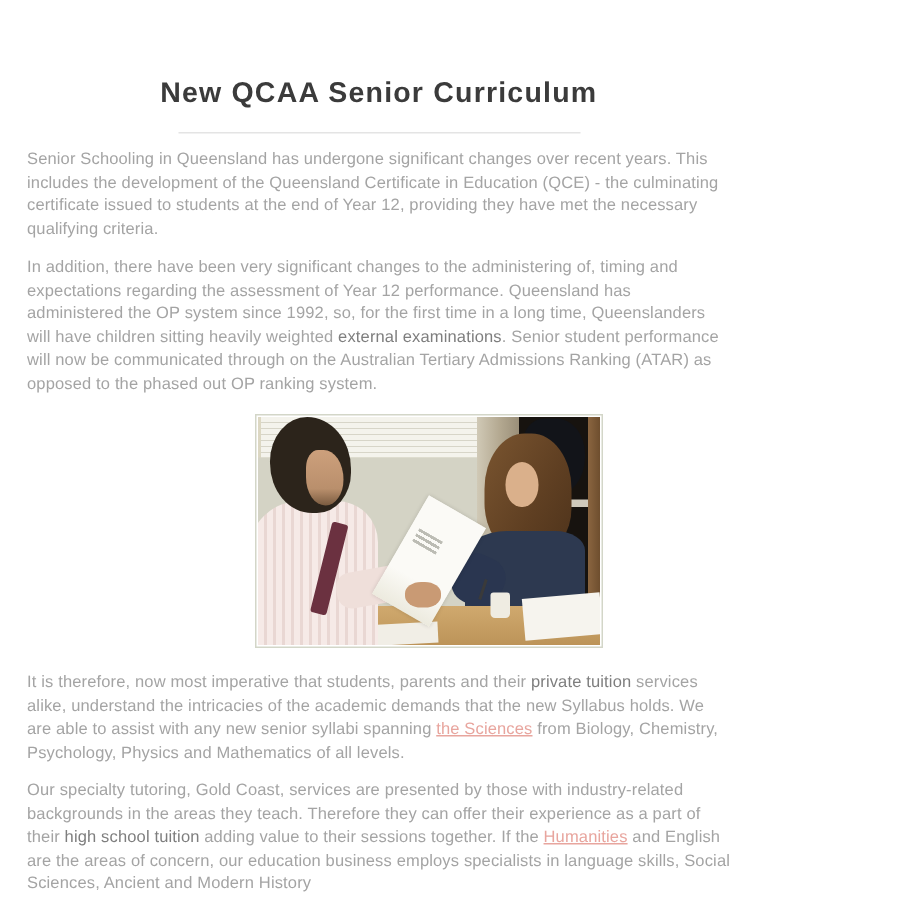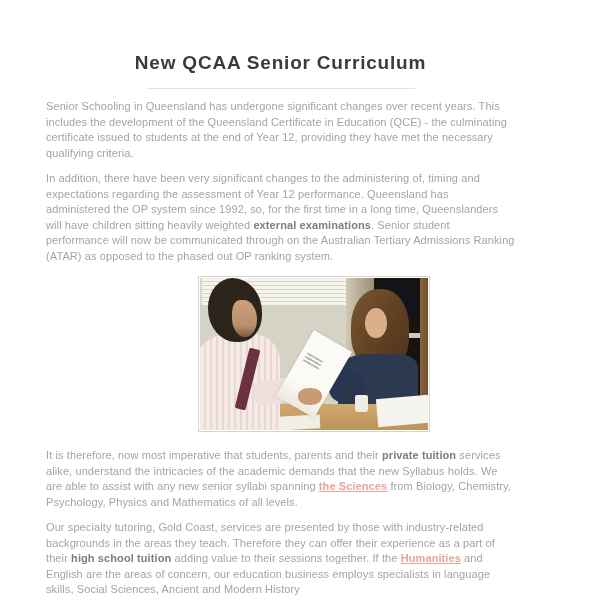--- a/index.html
+++ b/index.html
@@ -8,21 +8,20 @@
     background: #ffffff;
     width: 601px;
     height: 600px;
     overflow: hidden;
     font-family: "Liberation Sans", sans-serif;
   }
   .article {
     padding: 52px 18px 0 18px;
     box-sizing: border-box;
     width: 505px;
-    margin-left: 28px;
   }
   .page-title {
     margin: 0;
     text-align: center;
     font-size: 19px;
     font-weight: bold;
     letter-spacing: 0.8px;
     color: #3b3b3b;
   }
   .title-divider {
@@ -33,27 +32,26 @@
   }
   p {
     font-size: 11px;
     line-height: 15.5px;
     color: #a4a4a4;
     margin: 10px 0;
     letter-spacing: 0.1px;
   }
   p b {
     color: #7e7e7e;
-    font-weight: bold;
+    font-weight: normal;
   }
   a.inline-link {
     color: #e8a59e;
     text-decoration: underline;
     cursor: pointer;
-    font-weight: bold;
   }
   .closing-note { margin-top: 3px; }
 
   
   figure.photo {
     margin: 12px 0 16px 152px;
     width: 228px;
     height: 152px;
     border: 1px solid #d3d6c8;
     padding: 1px;

